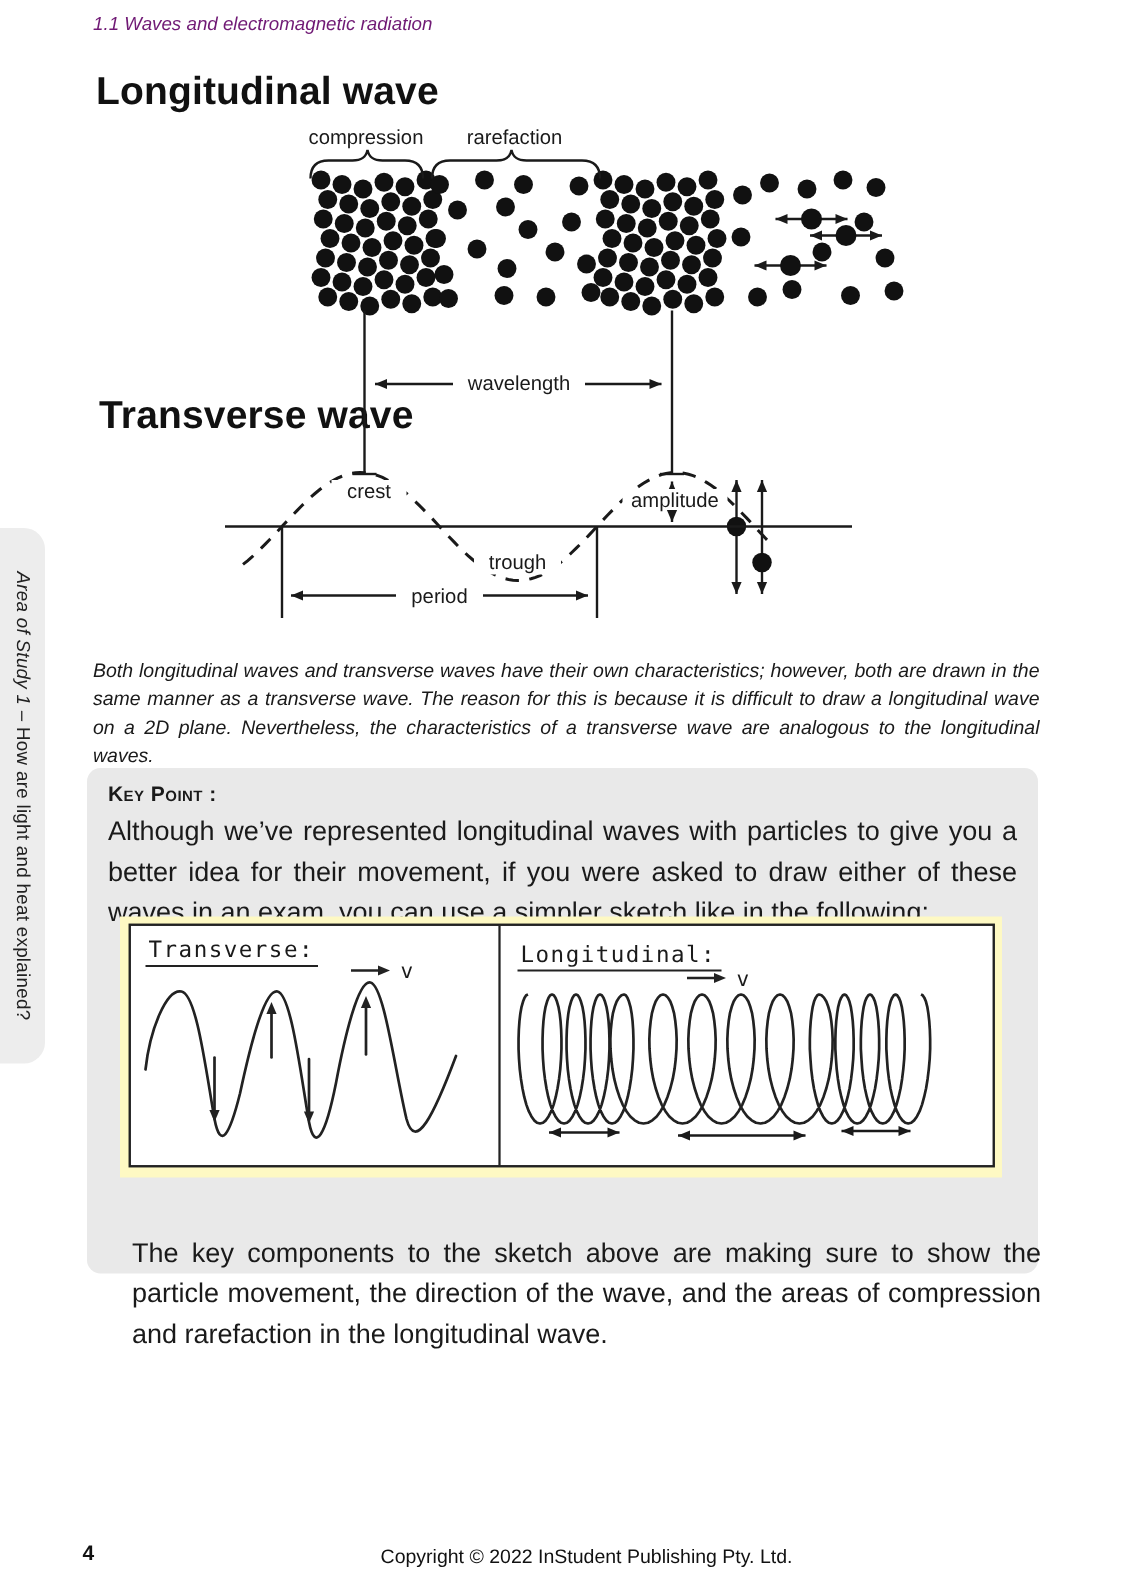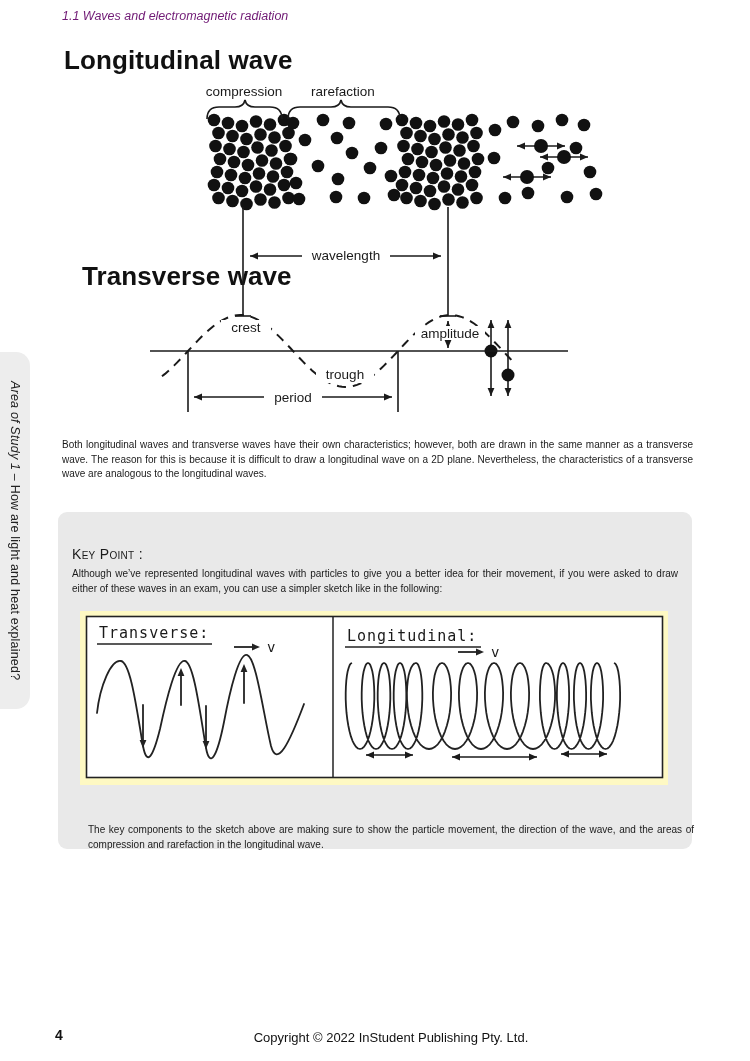--- a/index.html
+++ b/index.html
@@ -2,34 +2,34 @@
 <html style="--ink: #1a1a1a; --panel-bg: #e9e9e9; --tab-bg: #ededed;"><head>
 <meta charset="utf-8">
 <style>
   :root{ --ink:#1a1a1a; --panel-bg:#e9e9e9; --tab-bg:#ededed; }
   html,body{margin:0;padding:0;background:#fff;}
   .page{position:relative;width:750px;height:1061px;background:#fff;overflow:hidden;
         font-family:"Liberation Sans",sans-serif;color:var(--ink);}
   .crumb{position:absolute;left:62px;top:9px;font-style:italic;font-size:12.5px;color:#701a75;}
   .h{position:absolute;margin:0;font-size:26px;font-weight:700;color:#111;letter-spacing:.1px;}
   .h-long{left:64px;top:45px;}
-  .h-trans{left:82px;top:261px;text-align:right;}
+  .h-trans{left:66px;top:261px;text-align:right;}
   #wave-diagram{position:absolute;left:0;top:75px;width:750px;height:345px;pointer-events:none;}
   #wave-diagram text{font-family:"Liberation Sans",sans-serif;font-size:13.5px;fill:#1a1a1a;}
   .body-text{position:absolute;left:62px;top:438px;width:631px;margin:0;
-             font-size:10px;line-height:1.45;text-align:justify;}
+             font-size:13px;line-height:1.45;text-align:justify;font-style:italic;}
   .sidebar-tab{position:absolute;left:-14px;top:352px;width:44px;height:357px;
                background:var(--tab-bg);border-radius:14px;display:flex;align-items:center;
                justify-content:center;box-sizing:border-box;padding-left:14px;}
   .sidebar-text{writing-mode:vertical-rl;font-size:12.5px;color:#222;white-space:nowrap;letter-spacing:.2px;}
   .sb-italic{font-style:italic;}
   .keypoint{position:absolute;left:58px;top:512px;width:634px;height:337px;background:var(--panel-bg);
             border-radius:9px;box-sizing:border-box;padding:9px 14px;}
-  .kp-head{font-size:14px;font-weight:400;font-variant:small-caps;letter-spacing:.3px;margin-top:25px;}
-  .kp-text{margin:4px 0 0;font-size:10px;line-height:1.5;text-align:justify;width:606px;}
+  .kp-head{font-size:14px;font-weight:700;font-variant:small-caps;letter-spacing:.3px;}
+  .kp-text{margin:4px 0 0;font-size:18px;line-height:1.5;text-align:justify;width:606px;}
   .kp-outro{position:absolute;left:14px;top:294px;margin:16px;}
   .sketch{position:absolute;left:22px;top:99px;width:588px;height:174px;background:#fef9c3;}
   #sketch-svg{position:absolute;left:0;top:0;width:588px;height:174px;}
   .hw{font-family:"DejaVu Sans Mono",monospace;font-size:15px;letter-spacing:1px;fill:#1a1a1a;}
   .hw-v{font-family:"DejaVu Sans Mono",monospace;font-size:14px;fill:#1a1a1a;}
   .page-num{position:absolute;left:55px;top:1027px;font-weight:700;font-size:14px;color:#111;}
   .copyright{position:absolute;left:0;top:1030px;width:100%;text-align:center;font-size:13px;color:#111;padding-left:16px;}
 </style>
 </head>
 <body>

